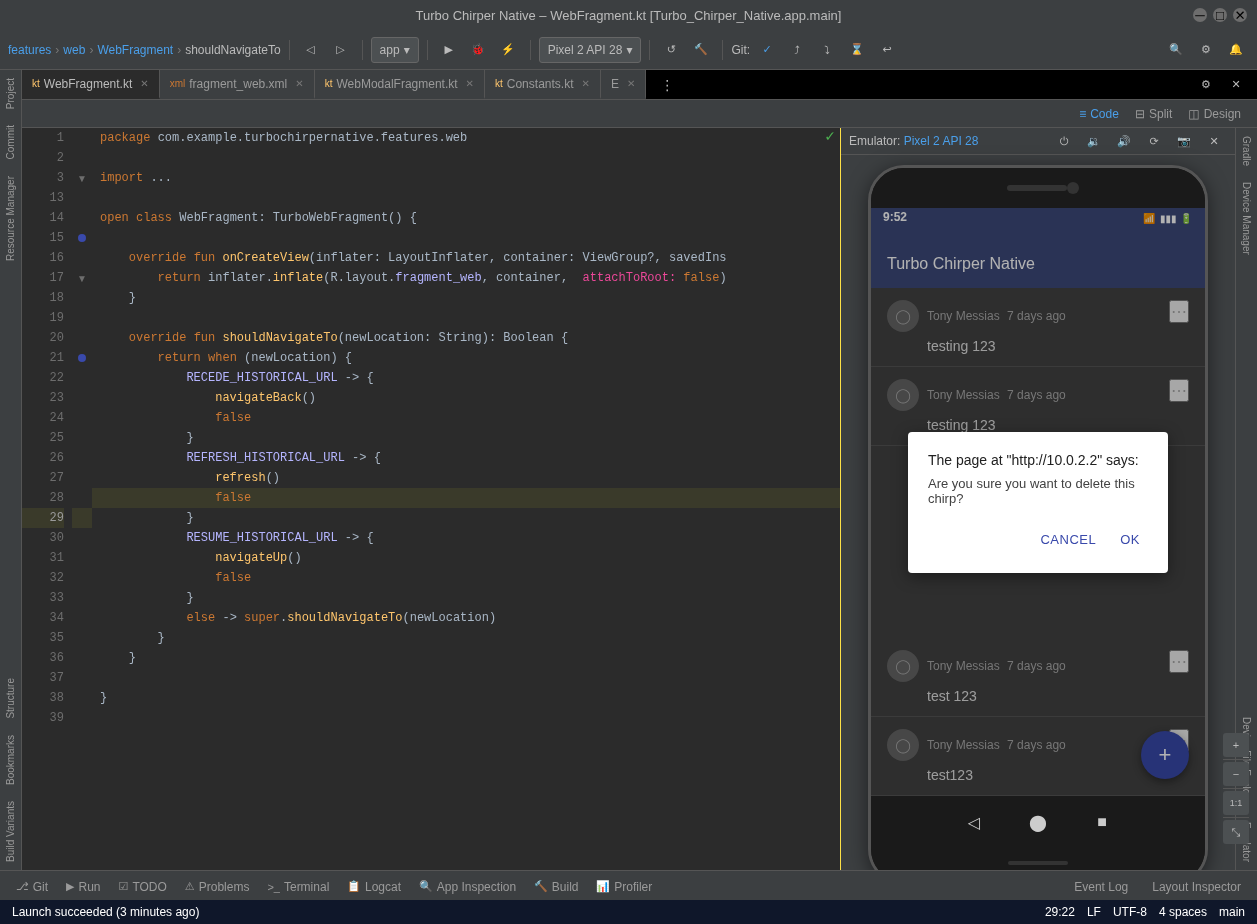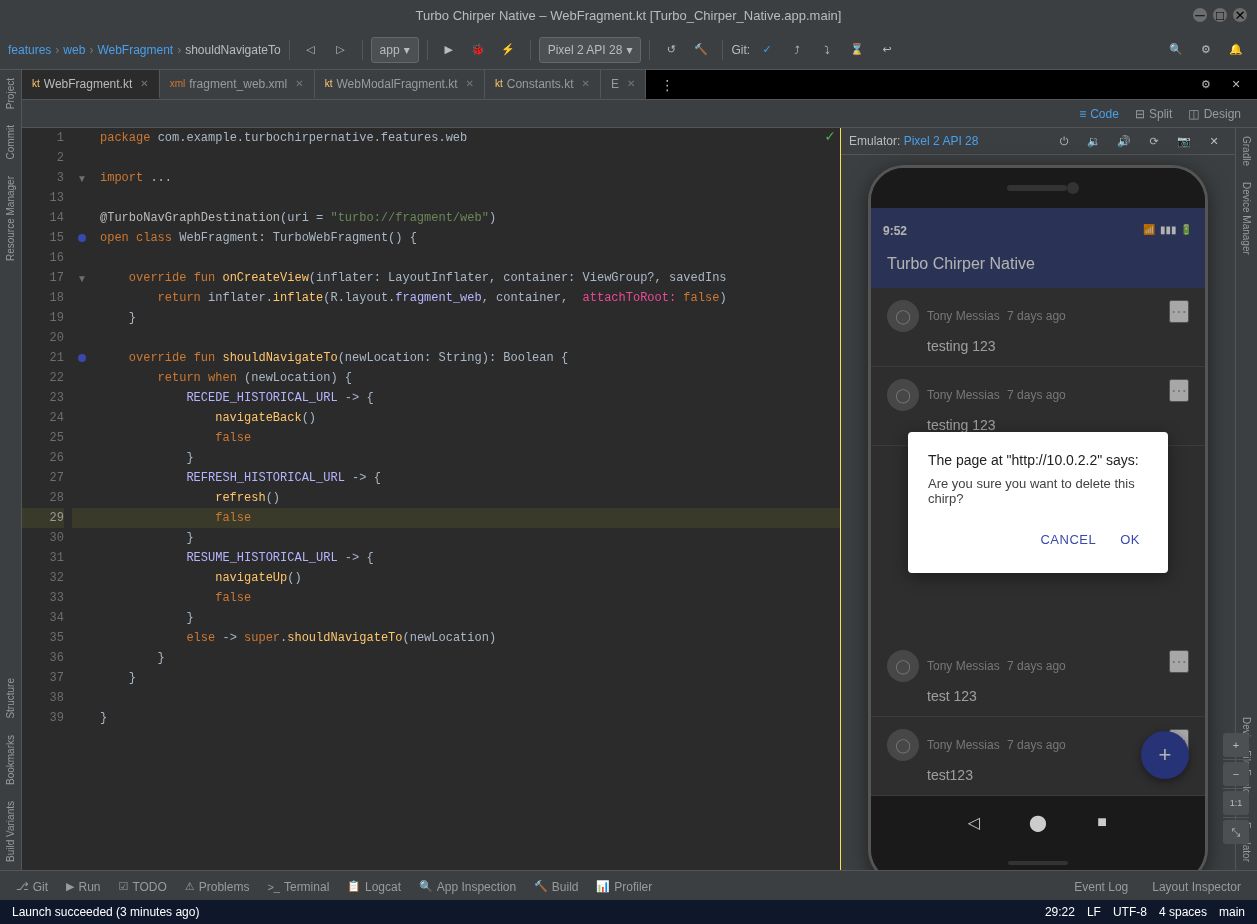--- a/index.html
+++ b/index.html
@@ -84,21 +84,21 @@
       box-shadow: 0 4px 20px rgba(0,0,0,0.5);
     }
     .phone-top { height: 40px; background: #1a1a1a; display: flex; align-items: center; justify-content: center; }
     .phone-camera { width: 12px; height: 12px; border-radius: 50%; background: #333; }
     .phone-speaker { width: 60px; height: 6px; border-radius: 3px; background: #333; margin-left: 10px; }
     .phone-screen { height: 588px; background: #424242; overflow: hidden; }
     .phone-bottom { height: 52px; background: #1a1a1a; display: flex; align-items: center; justify-content: center; gap: 40px; }
     .nav-btn { width: 24px; height: 24px; display: flex; align-items: center; justify-content: center; color: #ccc; }
 
     
-    .status-bar { height: 28px; background: #3d4a7a; display: flex; align-items: flex-start; padding: 16px 12px; justify-content: space-between; gap: 20px; }
+    .status-bar { height: 28px; background: #3d4a7a; display: flex; align-items: flex-end; padding: 16px 12px; justify-content: space-between; gap: 20px; }
     .status-time { color: #fff; font-size: 12px; font-weight: bold; }
     .status-icons { display: flex; align-items: center; gap: 4px; color: #fff; font-size: 10px; }
 
     
     .app-bar { height: 48px; background: #3d4a7a; display: flex; align-items: center; padding: 0 16px; }
     .app-title { color: #fff; font-size: 16px; font-weight: 500; }
 
     
     .chirp-list { background: #424242; }
     .chirp-item { border-bottom: 1px solid #555; padding: 12px 16px; background: #424242; position: relative; }
@@ -340,21 +340,20 @@
           <div class="gutter-item"></div>
           <div class="gutter-item"></div>
           <div class="gutter-item"></div>
         </div>
 
         <div class="code-content">
           <div class="code-line"><span class="kw">package</span> <span class="plain">com.example.turbochirpernative.features.web</span></div>
           <div class="code-line">&nbsp;</div>
           <div class="code-line"><span class="kw">import</span> <span class="plain">...</span></div>
           <div class="code-line">&nbsp;</div>
-          <div class="code-line"><span class="ann">@TurboNavGraphDestination</span><span class="plain">(uri = </span><span class="str">"turbo://fragment/web"</span><span class="plain">)</span></div>
           <div class="code-line"><span class="kw">open</span> <span class="kw">class</span> <span class="type">WebFragment</span><span class="plain">: </span><span class="type">TurboWebFragment</span><span class="plain">() {</span></div>
           <div class="code-line">&nbsp;</div>
           <div class="code-line"><span class="plain">    </span><span class="kw">override</span> <span class="kw">fun</span> <span class="fn">onCreateView</span><span class="plain">(inflater: </span><span class="type">LayoutInflater</span><span class="plain">, container: </span><span class="type">ViewGroup</span><span class="plain">?, savedIns</span></div>
           <div class="code-line"><span class="plain">        </span><span class="kw">return</span> <span class="plain">inflater.</span><span class="fn">inflate</span><span class="plain">(R.layout.</span><span class="param">fragment_web</span><span class="plain">, container, </span><span class="comment"> attachToRoot:</span> <span class="kw">false</span><span class="plain">)</span></div>
           <div class="code-line"><span class="plain">    }</span></div>
           <div class="code-line">&nbsp;</div>
           <div class="code-line"><span class="plain">    </span><span class="kw">override</span> <span class="kw">fun</span> <span class="fn">shouldNavigateTo</span><span class="plain">(newLocation: </span><span class="type">String</span><span class="plain">): </span><span class="type">Boolean</span><span class="plain"> {</span></div>
           <div class="code-line"><span class="plain">        </span><span class="kw">return</span> <span class="kw">when</span> <span class="plain">(newLocation) {</span></div>
           <div class="code-line"><span class="plain">            </span><span class="param">RECEDE_HISTORICAL_URL</span> <span class="plain">-&gt; {</span></div>
           <div class="code-line"><span class="plain">                </span><span class="fn">navigateBack</span><span class="plain">()</span></div>

